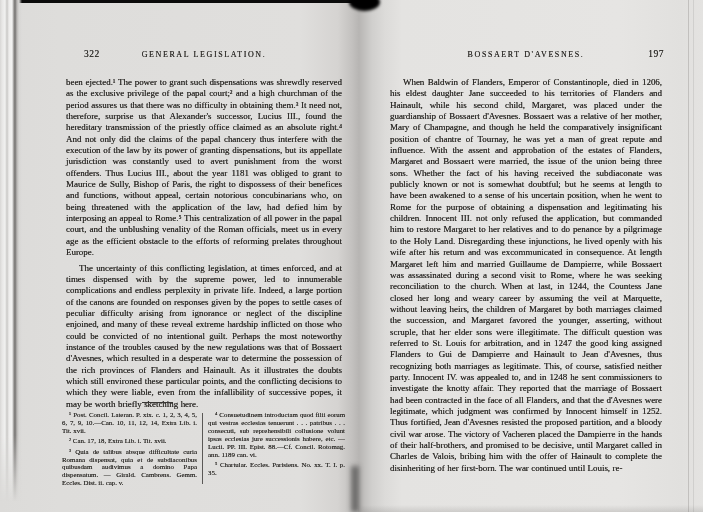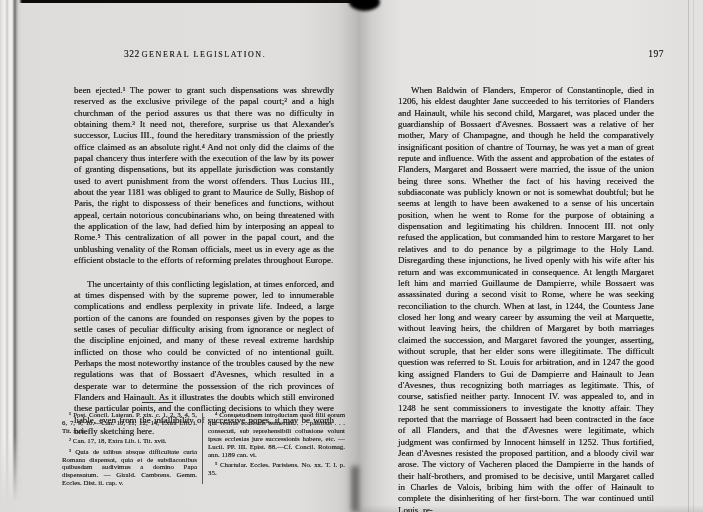--- a/index.html
+++ b/index.html
@@ -29,31 +29,31 @@
     position:absolute;top:50px;
     font-family:"Liberation Serif","DejaVu Serif",serif;
     color:#2b2926;
     text-shadow:0 0 0.35px rgba(43,41,38,0.8);
   }
   .left-page{left:62px;width:284px;height:450px;}
   .right-page{left:386px;width:280px;height:450px;}
 
   .running-head{position:absolute;top:0;left:0;width:100%;height:12px;}
   .head-title{position:absolute;left:0;right:0;top:0;text-align:center;font-size:8px;letter-spacing:1.6px;color:#2e2c29;white-space:nowrap;}
-  .folio{position:absolute;top:-1px;font-size:9.5px;letter-spacing:0.5px;color:#2e2c29;margin-left:40px;}
+  .folio{position:absolute;top:-1px;font-size:9.5px;letter-spacing:0.5px;color:#2e2c29;}
   .folio-left{left:22px;}
   .folio-right{right:2px;}
 
   .body-text{
     position:absolute;top:23px;left:0;right:0;
     text-align:justify;
     font-size:9px;line-height:11.35px;
     letter-spacing:-0.05px;word-spacing:0.3px;
   }
-  .body-text p{margin:12px;font-family:Liberation Serif, serif;}
+  .body-text p{margin:4px;font-family:Liberation Serif, serif;}
   .p-indent{text-indent:13px;}
 
   .footnote-rule{position:absolute;top:352px;left:80px;width:31px;height:0;border-top:1px solid #3a3836;}
   .footnotes{position:absolute;top:361px;left:0;width:284px;display:flex;align-items:stretch;}
   .fn-col{width:135px;}
   .fn-col-2{width:137px;}
   .fn-divider{width:1px;background:#5a5856;margin:2px 5px 6px 5px;}
   .fn{font-size:6.9px;line-height:7.9px;text-align:justify;text-indent:7px;margin:0 0 2.5px 0;color:#2f2d2a;}
 </style>
 </head>
@@ -87,20 +87,21 @@
       <div class="fn-divider"></div>
       <div class="fn-col fn-col-2">
         <p class="fn">⁴ Consuetudinem introductam quod filii eorum qui vestras ecclesias tenuerunt . . . patribus . . . consecuti, sub reprehensibili collusione volunt ipsas ecclesias jure successionis habere, etc. — Lucii. PP. III. Epist. 88.—Cf. Concil. Rotomag. ann. 1189 can. vi.</p>
         <p class="fn">⁵ Chartular. Eccles. Parisiens. No. xx. T. I. p. 35.</p>
       </div>
     </div>
   </div>
 
   <div class="page right-page">
     <div class="running-head">
+      <span class="head-title">BOSSAERT D'AVESNES.</span>
       <span class="folio folio-right">197</span>
     </div>
     <div class="body-text">
       <p class="p-indent">When Baldwin of Flanders, Emperor of Constantinople, died in 1206, his eldest daughter Jane succeeded to his territories of Flanders and Hainault, while his second child, Margaret, was placed under the guardianship of Bossaert d'Avesnes. Bossaert was a relative of her mother, Mary of Champagne, and though he held the comparatively insignificant position of chantre of Tournay, he was yet a man of great repute and influence. With the assent and approbation of the estates of Flanders, Margaret and Bossaert were married, the issue of the union being three sons. Whether the fact of his having received the subdiaconate was publicly known or not is somewhat doubtful; but he seems at length to have been awakened to a sense of his uncertain position, when he went to Rome for the purpose of obtaining a dispensation and legitimating his children. Innocent III. not only refused the application, but commanded him to restore Margaret to her relatives and to do penance by a pilgrimage to the Holy Land. Disregarding these injunctions, he lived openly with his wife after his return and was excommunicated in consequence. At length Margaret left him and married Guillaume de Dampierre, while Bossaert was assassinated during a second visit to Rome, where he was seeking reconciliation to the church. When at last, in 1244, the Countess Jane closed her long and weary career by assuming the veil at Marquette, without leaving heirs, the children of Margaret by both marriages claimed the succession, and Margaret favored the younger, asserting, without scruple, that her elder sons were illegitimate. The difficult question was referred to St. Louis for arbitration, and in 1247 the good king assigned Flanders to Gui de Dampierre and Hainault to Jean d'Avesnes, thus recognizing both marriages as legitimate. This, of course, satisfied neither party. Innocent IV. was appealed to, and in 1248 he sent commissioners to investigate the knotty affair. They reported that the marriage of Bossaert had been contracted in the face of all Flanders, and that the d'Avesnes were legitimate, which judgment was confirmed by Innocent himself in 1252. Thus fortified, Jean d'Avesnes resisted the proposed partition, and a bloody civil war arose. The victory of Vacheren placed the Dampierre in the hands of their half-brothers, and promised to be decisive, until Margaret called in Charles de Valois, bribing him with the offer of Hainault to complete the disinheriting of her first-born. The war continued until Louis, re-</p>
     </div>
   </div>
 
 </div>
 
 </body></html>

